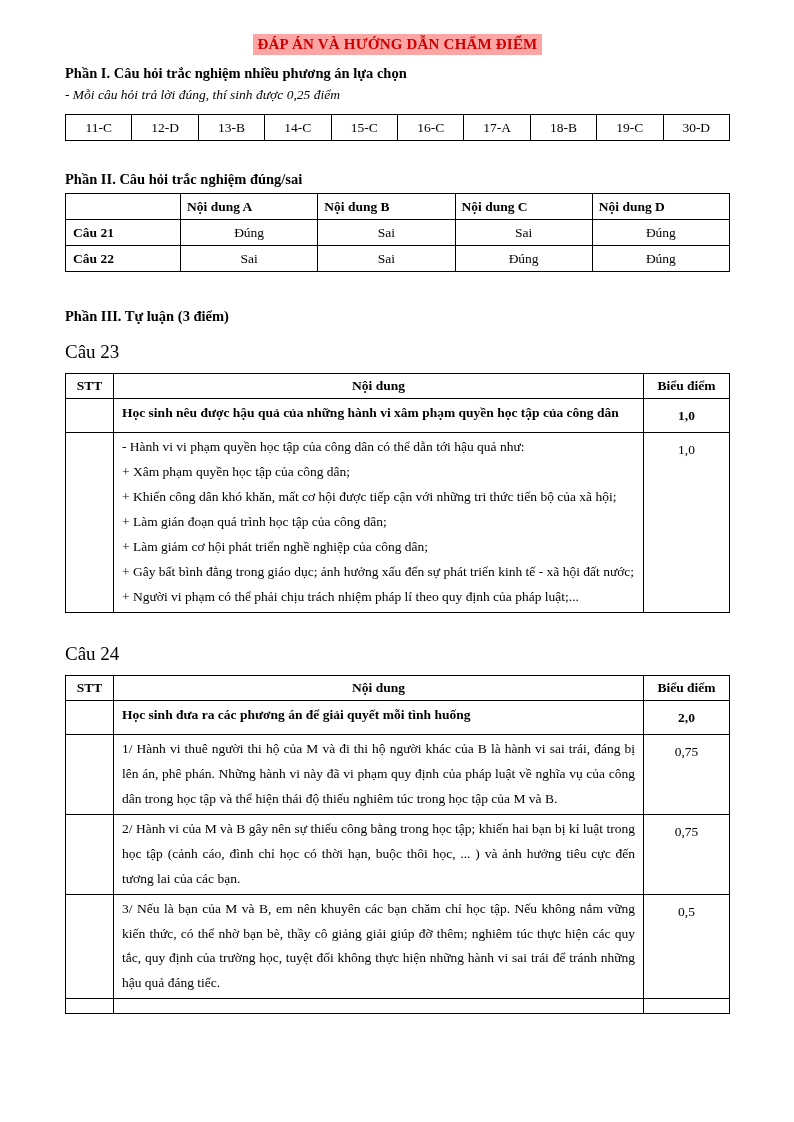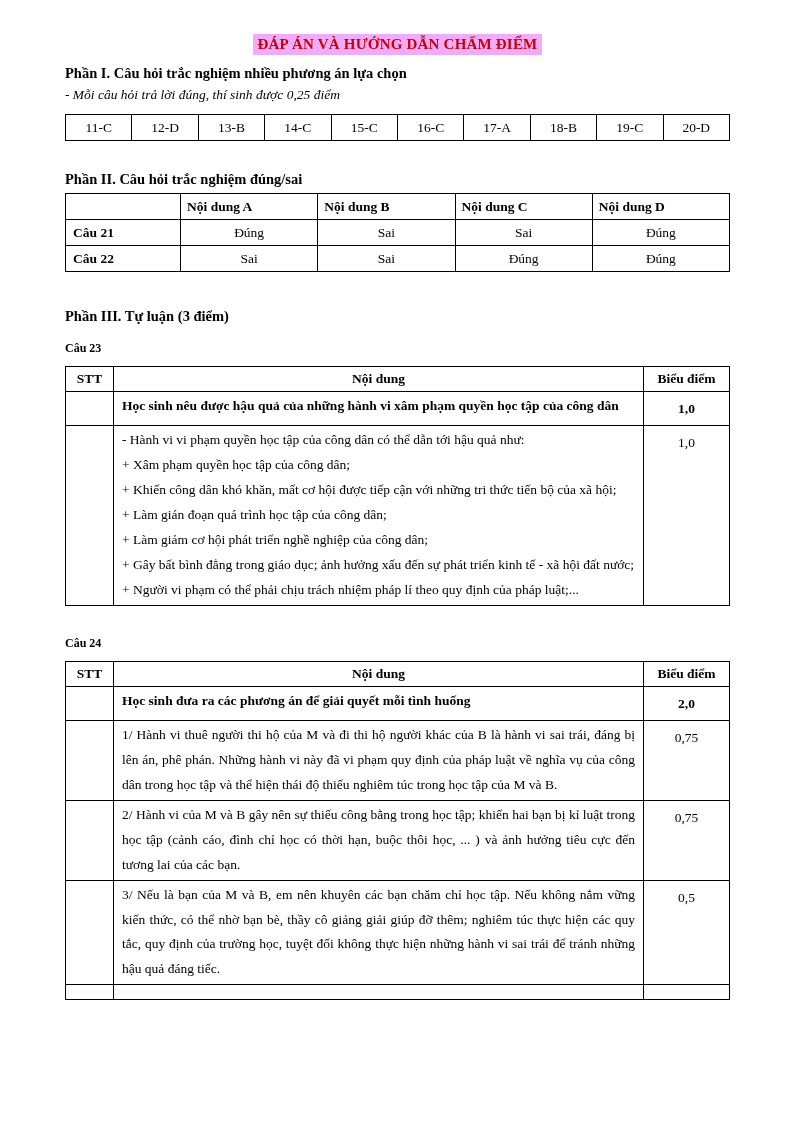--- a/index.html
+++ b/index.html
@@ -10,21 +10,21 @@
     color: #000000;
     font-family: "Liberation Serif", "DejaVu Serif", serif;
     font-size: 13.5px;
     overflow: hidden;
   }
   .page { width: 794px; height: 1122px; padding: 34px 64px 0 65px; }
 
   .doc-title { text-align: center; margin: 0 0 10px 0; }
   .doc-title .hl {
     display: inline-block;
-    background: #f0abfc;
+    background: #fca5a5;
     color: #cc0000;
     font-weight: bold;
     font-size: 15px;
     padding: 2px 5px;
     letter-spacing: 0.2px;
   }
 
   .section-heading { font-weight: bold; font-size: 14.5px; margin: 0 0 5px 0; }
   .note { font-style: italic; margin: 2px 0 11px 0; }
 
@@ -37,21 +37,21 @@
 
   
   .tf-table { margin: 0 0 36px 0; }
   .tf-table th, .tf-table td { height: 26px; vertical-align: middle; }
   .tf-table th { font-weight: bold; text-align: left; }
   .tf-table col.label-col { width: 115px; }
   .tf-table .row-label { font-weight: bold; text-align: left; padding-left: 7px; }
   .tf-table td.val { text-align: center; }
 
   .part3-heading { margin: 0 0 16px 0; }
-  .cau-label { font-weight: bold; font-size: 12px; margin: 0 0 10px 0; }
+  .cau-label { font-weight: normal; font-size: 19px; margin: 0 0 10px 0; }
 
   
   .essay-table { margin: 0 0 30px 0; }
   .essay-table col.stt-col { width: 48px; }
   .essay-table col.score-col { width: 86px; }
   .essay-table th { font-weight: bold; text-align: center; height: 25px; vertical-align: middle; }
   .essay-table td { vertical-align: top; }
   .essay-table td.content { text-align: justify; padding: 2px 8px; margin-top: 28px; }
   .essay-table td.content .para { line-height: 1.85; }
   .essay-table td.score { text-align: center; padding-top: 5px; line-height: 1.85; }
@@ -76,21 +76,21 @@
         <tr>
           <td>11-C</td>
           <td>12-D</td>
           <td>13-B</td>
           <td>14-C</td>
           <td>15-C</td>
           <td>16-C</td>
           <td>17-A</td>
           <td>18-B</td>
           <td>19-C</td>
-          <td>20-D</td>
+          <td>30-D</td>
         </tr>
       </tbody>
   </table>
 
   <div class="section-heading">Phần II. Câu hỏi trắc nghiệm đúng/sai</div>
 
   <table class="tf-table">
     <colgroup>
       <col class="label-col">
         <col>

